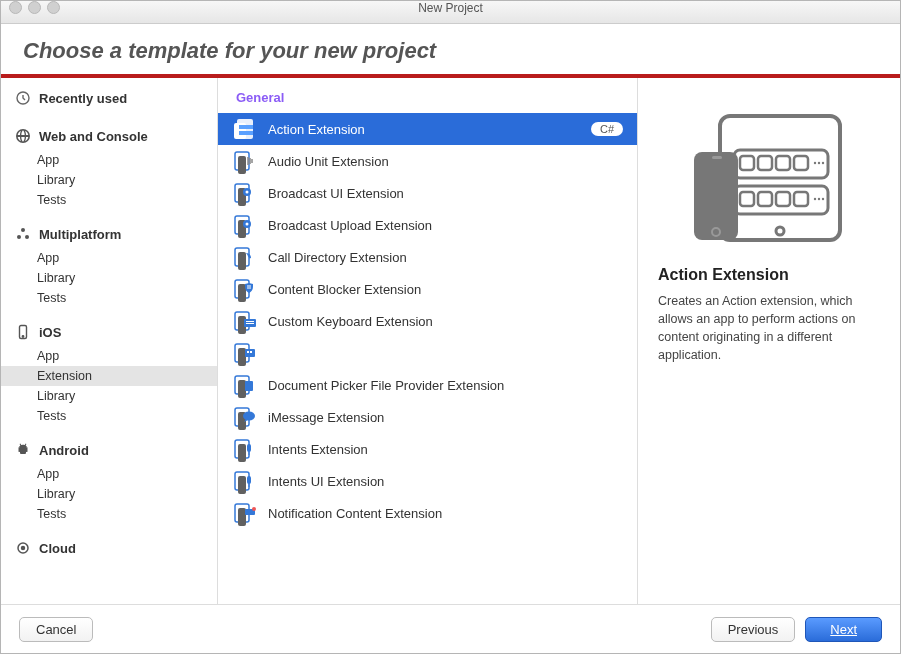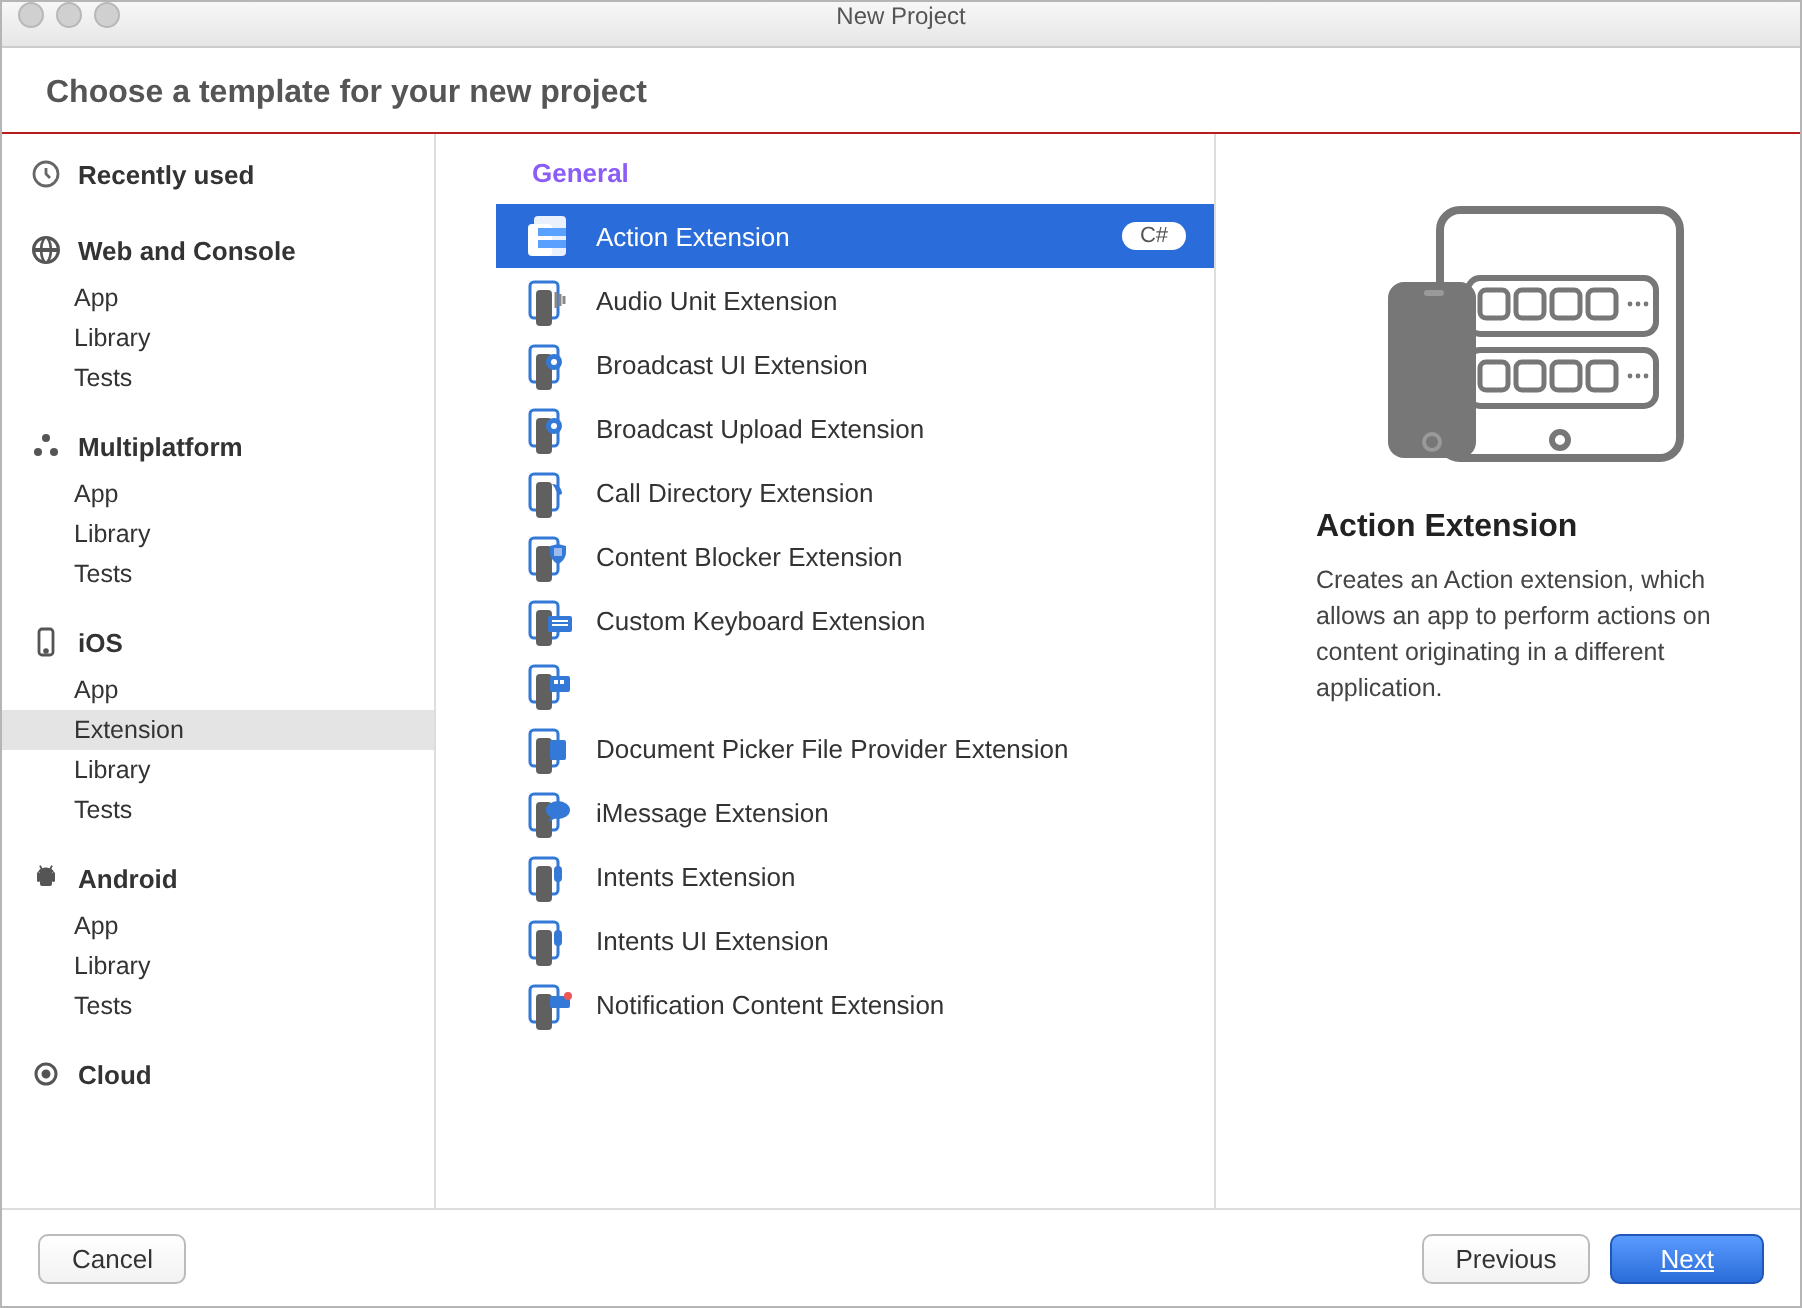--- a/index.html
+++ b/index.html
@@ -1,22 +1,22 @@
 <!DOCTYPE html>
 <html><head>
 <meta charset="utf-8">
 <style>
   html,body{margin:0;padding:0;font-family:-apple-system,"Helvetica Neue",Arial,sans-serif;font-size:13px;color:#333;background:#ececec;}
   .titlebar{height:22px;background:linear-gradient(#f7f7f7,#e6e6e6);border-bottom:1px solid #ccc;display:flex;align-items:flex-start;padding:0 8px;position:relative;}
   .traffic{display:flex;gap:6px;}
   .tl{width:11px;height:11px;border-radius:50%;background:#d0d0d0;border:0.5px solid #b8b8b8;}
   .title{position:absolute;left:0;right:0;text-align:center;font-size:12px;color:#555;}
   .window{width:901px;height:654px;background:#fff;display:flex;flex-direction:column;border:1px solid #b5b5b5;box-sizing:border-box;}
-  .header{padding:14px 22px 10px;font-size:16px;font-weight:600;color:#555;}
-  .body{flex:1;display:flex;border-top:1px solid #b91c1c;border-bottom:1px solid #ddd;min-height:0;gap:30px;}
+  .header{padding:14px 22px 10px;font-size:22px;font-weight:600;color:#555;font-style:italic;}
+  .body{flex:1;display:flex;border-top:4px solid #b91c1c;border-bottom:1px solid #ddd;min-height:0;}
   .sidebar{width:217px;border-right:1px solid #ddd;overflow-y:auto;padding-top:6px;box-sizing:border-box;}
   .sb-cat-row{display:flex;align-items:center;gap:8px;padding:6px 14px;font-weight:600;font-size:13px;color:#333;}
   .sb-cat-row .ic{width:16px;height:16px;display:flex;align-items:center;justify-content:center;color:#555;}
   .sb-sub{padding:3px 14px 3px 36px;font-size:12.5px;color:#333;cursor:default;}
   .sb-sub.active{background:#e4e4e4;}
   .midcol{flex:1;overflow-y:auto;border-right:1px solid #ddd;}
   .grp-head{padding:12px 18px 8px;font-weight:600;font-size:13px;color:#8b5cf6;}
   .tmpl-row{display:flex;align-items:center;gap:10px;padding:3px 14px;cursor:default;}
   .tmpl-row.sel{background:#2a6cd9;color:#fff;}
   .tmpl-icon{width:26px;height:26px;display:flex;align-items:center;justify-content:center;flex-shrink:0;}

